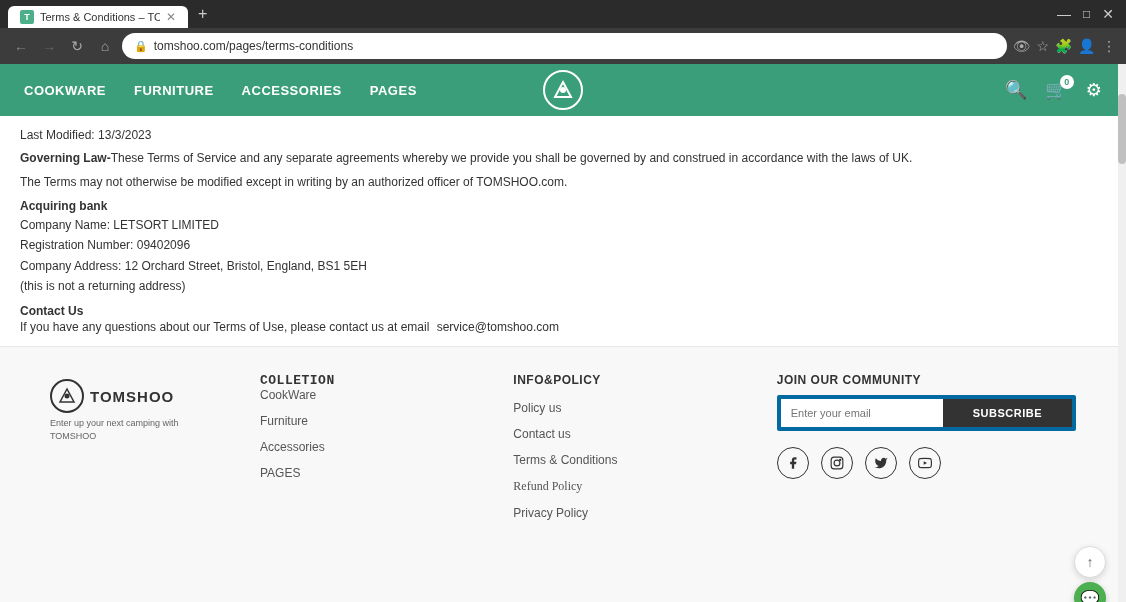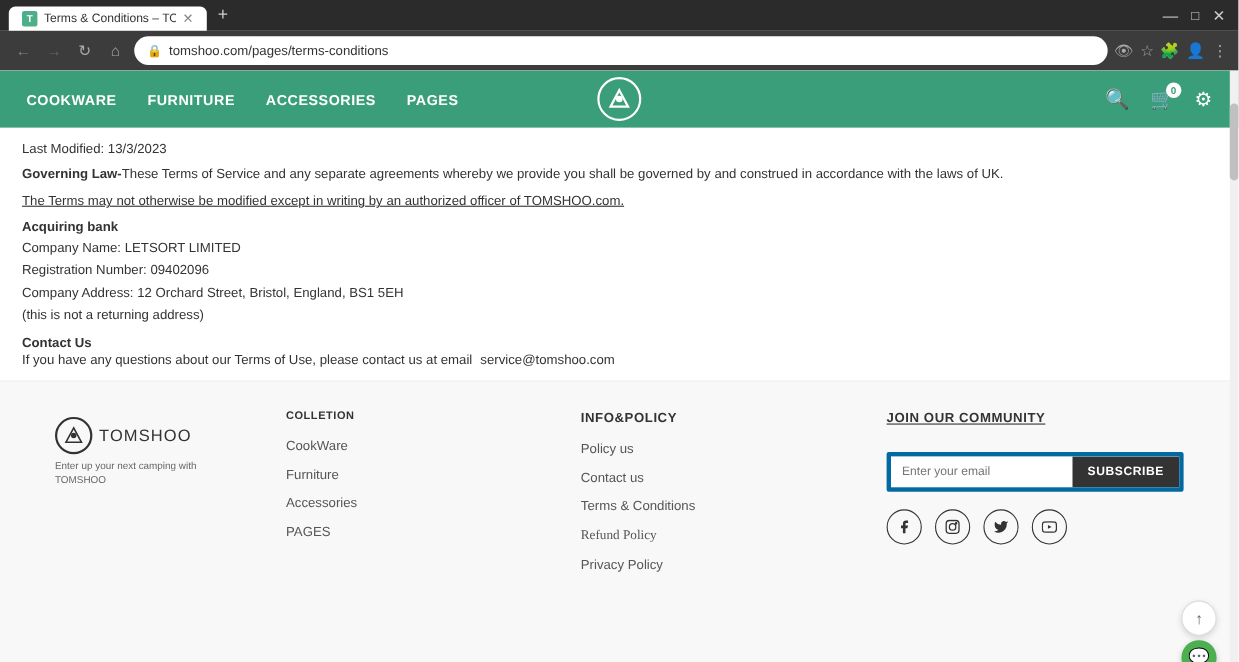--- a/index.html
+++ b/index.html
@@ -61,21 +61,21 @@
       </div>
       <div style="color:#fff; font-size:18px; cursor:pointer;">⚙</div>
     </div>
   </div>
 
   <div style="background:#fff; padding:6px 20px 12px 20px; border-bottom:1px solid #e8e8e8;">
     <div style="font-size:12px; color:#333; padding:6px 0 6px; font-weight:normal;">Last Modified: 13/3/2023</div>
     <div style="font-size:12px; color:#333; line-height:1.7; margin-bottom:4px;">
       <strong>Governing Law-</strong><span>These Terms of Service and any separate agreements whereby we provide you shall be governed by and construed in accordance with the laws of UK.</span>
     </div>
-    <div style="font-size:12px; color:#333; line-height:1.7; margin-bottom:6px;text-decoration:underline;">The Terms may not otherwise be modified except in writing by an authorized officer of TOMSHOO.com.</div>
+    <div style="font-size:12px; color:#333; line-height:1.7; margin-bottom:6px;">The Terms may not otherwise be modified except in writing by an authorized officer of TOMSHOO.com.</div>
     <div style="margin-top:6px;">
       <div style="font-weight:bold; font-size:12px; margin-bottom:2px;">Acquiring bank</div>
       <div style="font-size:12px; color:#333; line-height:1.7;">Company Name: LETSORT LIMITED</div>
       <div style="font-size:12px; color:#333; line-height:1.7;">Registration Number: 09402096</div>
       <div style="font-size:12px; color:#333; line-height:1.7;">Company Address: 12 Orchard Street, Bristol, England, BS1 5EH</div>
       <div style="font-size:12px; color:#333; line-height:1.7;">(this is not a returning address)</div>
     </div>
     <div style="margin-top:8px;">
       <div style="font-weight:bold; font-size:12px; margin-bottom:2px;">Contact Us</div>
       <div style="font-size:12px; color:#333;">
@@ -88,47 +88,47 @@
   <div style="background:#f8f8f8; padding:26px 50px 20px 50px; display:flex; gap:10px; height:310px;">
 
     <div style="flex:0 0 170px; display:flex; flex-direction:column; padding-top:6px;">
       <div style="display:flex; align-items:center; gap:6px; margin-bottom:4px;">
         <div style="width:34px; height:34px; border:2px solid #333; border-radius:50%; display:flex; align-items:center; justify-content:center;">
           <svg width="18" height="18" viewBox="0 0 18 18">
             <polygon points="9,2 16,15 2,15" fill="none" stroke="#333" stroke-width="1.5"></polygon>
             <circle cx="9" cy="9" r="2.5" fill="#333"></circle>
           </svg>
         </div>
-        <span style="font-size:15px; font-weight:normal; color:#333; letter-spacing:1px;">TOMSHOO</span>
+        <span style="font-size:15px; font-weight:bold; color:#333; letter-spacing:1px;">TOMSHOO</span>
       </div>
       <div style="font-size:9px; color:#666; line-height:1.4;">Enter up your next camping with TOMSHOO</div>
     </div>
 
     <div style="flex:1; padding:0 10px 0 30px;">
-      <div style="font-size:10px; font-weight:bold; color:#333; margin-bottom:14px; letter-spacing:0.5px;">COLLETION</div>
+      <div style="font-size:13px; font-weight:bold; color:#333; letter-spacing:0.5px;font-family:Liberation Mono, monospace;">COLLETION</div>
       <a style="display:block; font-size:12px; color:#555; text-decoration:none; margin-bottom:12px; cursor:pointer;">CookWare</a>
       <a style="display:block; font-size:12px; color:#555; text-decoration:none; margin-bottom:12px; cursor:pointer;">Furniture</a>
       <a style="display:block; font-size:12px; color:#555; text-decoration:none; margin-bottom:12px; cursor:pointer;">Accessories</a>
       <a style="display:block; font-size:12px; color:#555; text-decoration:none; margin-bottom:12px; cursor:pointer;">PAGES</a>
     </div>
 
     <div style="flex:1; padding:0 10px;">
       <div style="font-size:12px; font-weight:bold; color:#333; margin-bottom:14px; letter-spacing:0.5px;">INFO&amp;POLICY</div>
       <a style="display:block; font-size:12px; color:#555; text-decoration:none; margin-bottom:12px; cursor:pointer;">Policy us</a>
       <a style="display:block; font-size:12px; color:#555; text-decoration:none; margin-bottom:12px; cursor:pointer;">Contact us</a>
       <a style="display:block; font-size:12px; color:#555; text-decoration:none; margin-bottom:12px; cursor:pointer;">Terms &amp; Conditions</a>
       <a style="display:block; font-size:12px; color:#555; text-decoration:none; margin-bottom:12px; cursor:pointer;font-family:Liberation Serif, serif;">Refund Policy</a>
       <a style="display:block; font-size:12px; color:#555; text-decoration:none; margin-bottom:12px; cursor:pointer;">Privacy Policy</a>
     </div>
 
     <div style="flex:0 0 290px; padding:0 0 0 20px;">
-      <div style="font-size:12px; font-weight:bold; color:#333; margin-bottom:24px; letter-spacing:0.5px;text-decoration:underline;">JOIN OUR COMMUNITY</div>
+      <div style="font-size:12px; font-weight:bold; color:#333; margin-bottom:8px; letter-spacing:0.5px;">JOIN OUR COMMUNITY</div>
       <div style="display:flex; border:4px solid #0369a1; border-radius:2px; overflow:hidden; margin-bottom:16px; background:#fff;">
         <input type="email" style="flex: 1 1 0%; padding: 8px 10px; font-size: 11px; border: none; outline: none; background: rgb(255, 255, 255); color: rgb(153, 153, 153);" placeholder="Enter your email">
-        <button style="background:#333; color:#fff; padding:8px 14px; font-size:11px; font-weight:bold; cursor:pointer; white-space:nowrap; border:none; letter-spacing:0.5px;">SUBSCRIBE</button>
+        <button style="background:#333; color:#fff; padding:8px 30px; font-size:11px; font-weight:bold; cursor:pointer; white-space:nowrap; border:none; letter-spacing:0.5px;">SUBSCRIBE</button>
       </div>
       <div style="display:flex; gap:12px; align-items:center;">
         <div style="width:32px; height:32px; border-radius:50%; border:1.5px solid #333; display:flex; align-items:center; justify-content:center; cursor:pointer; font-size:14px; color:#333;">
           <svg width="14" height="14" viewBox="0 0 24 24" fill="#333">
               <path d="M18 2h-3a5 5 0 0 0-5 5v3H7v4h3v8h4v-8h3l1-4h-4V7a1 1 0 0 1 1-1h3z"></path>
             </svg>
         </div>
         <div style="width:32px; height:32px; border-radius:50%; border:1.5px solid #333; display:flex; align-items:center; justify-content:center; cursor:pointer; font-size:14px; color:#333;">
           <svg width="14" height="14" viewBox="0 0 24 24" fill="none" stroke="#333" stroke-width="2">
               <rect x="2" y="2" width="20" height="20" rx="5"></rect>

